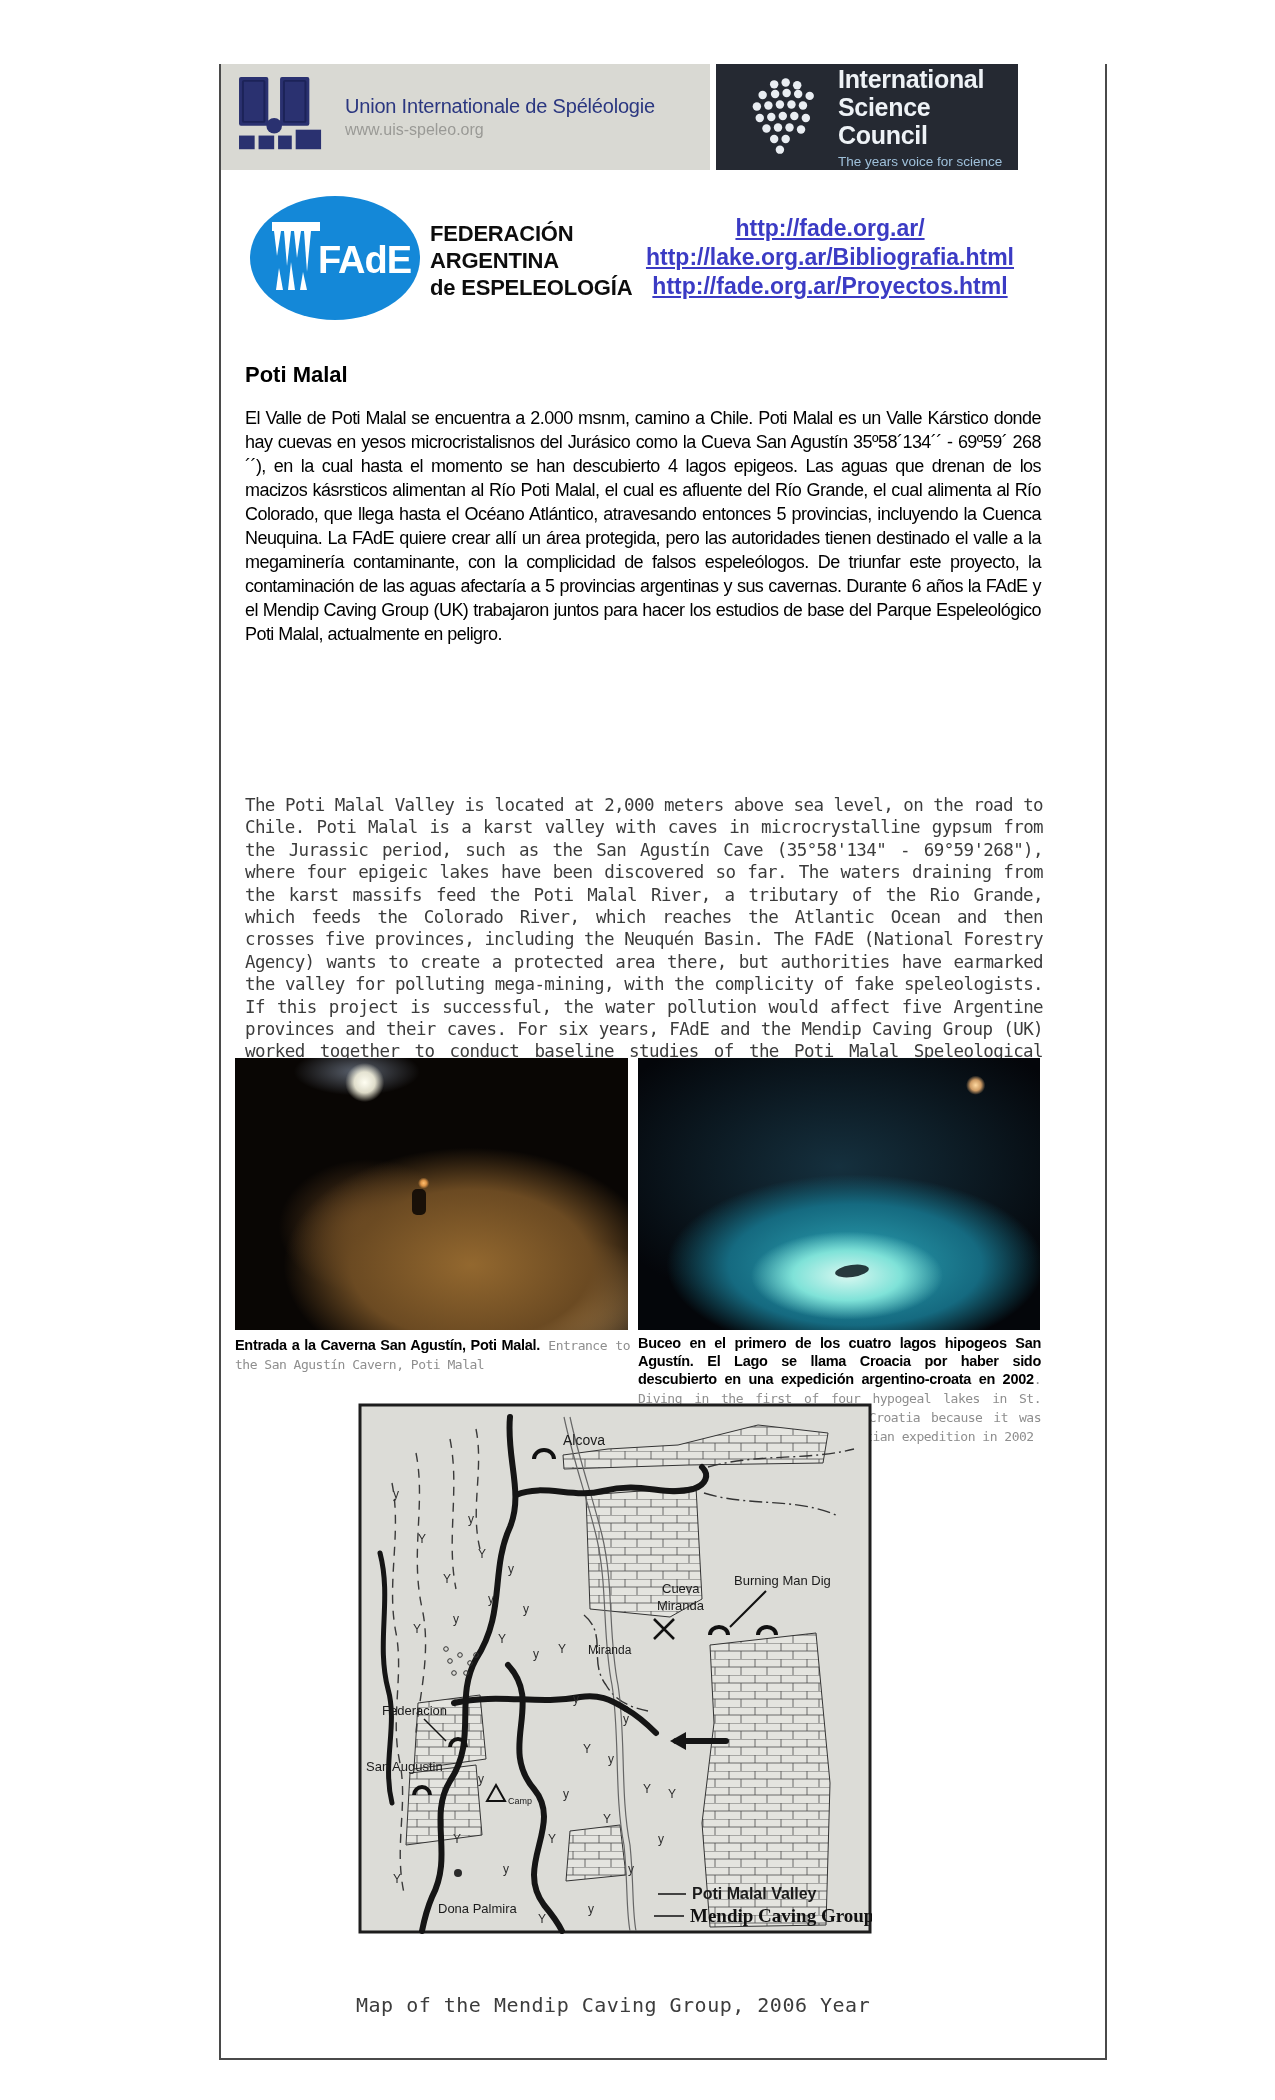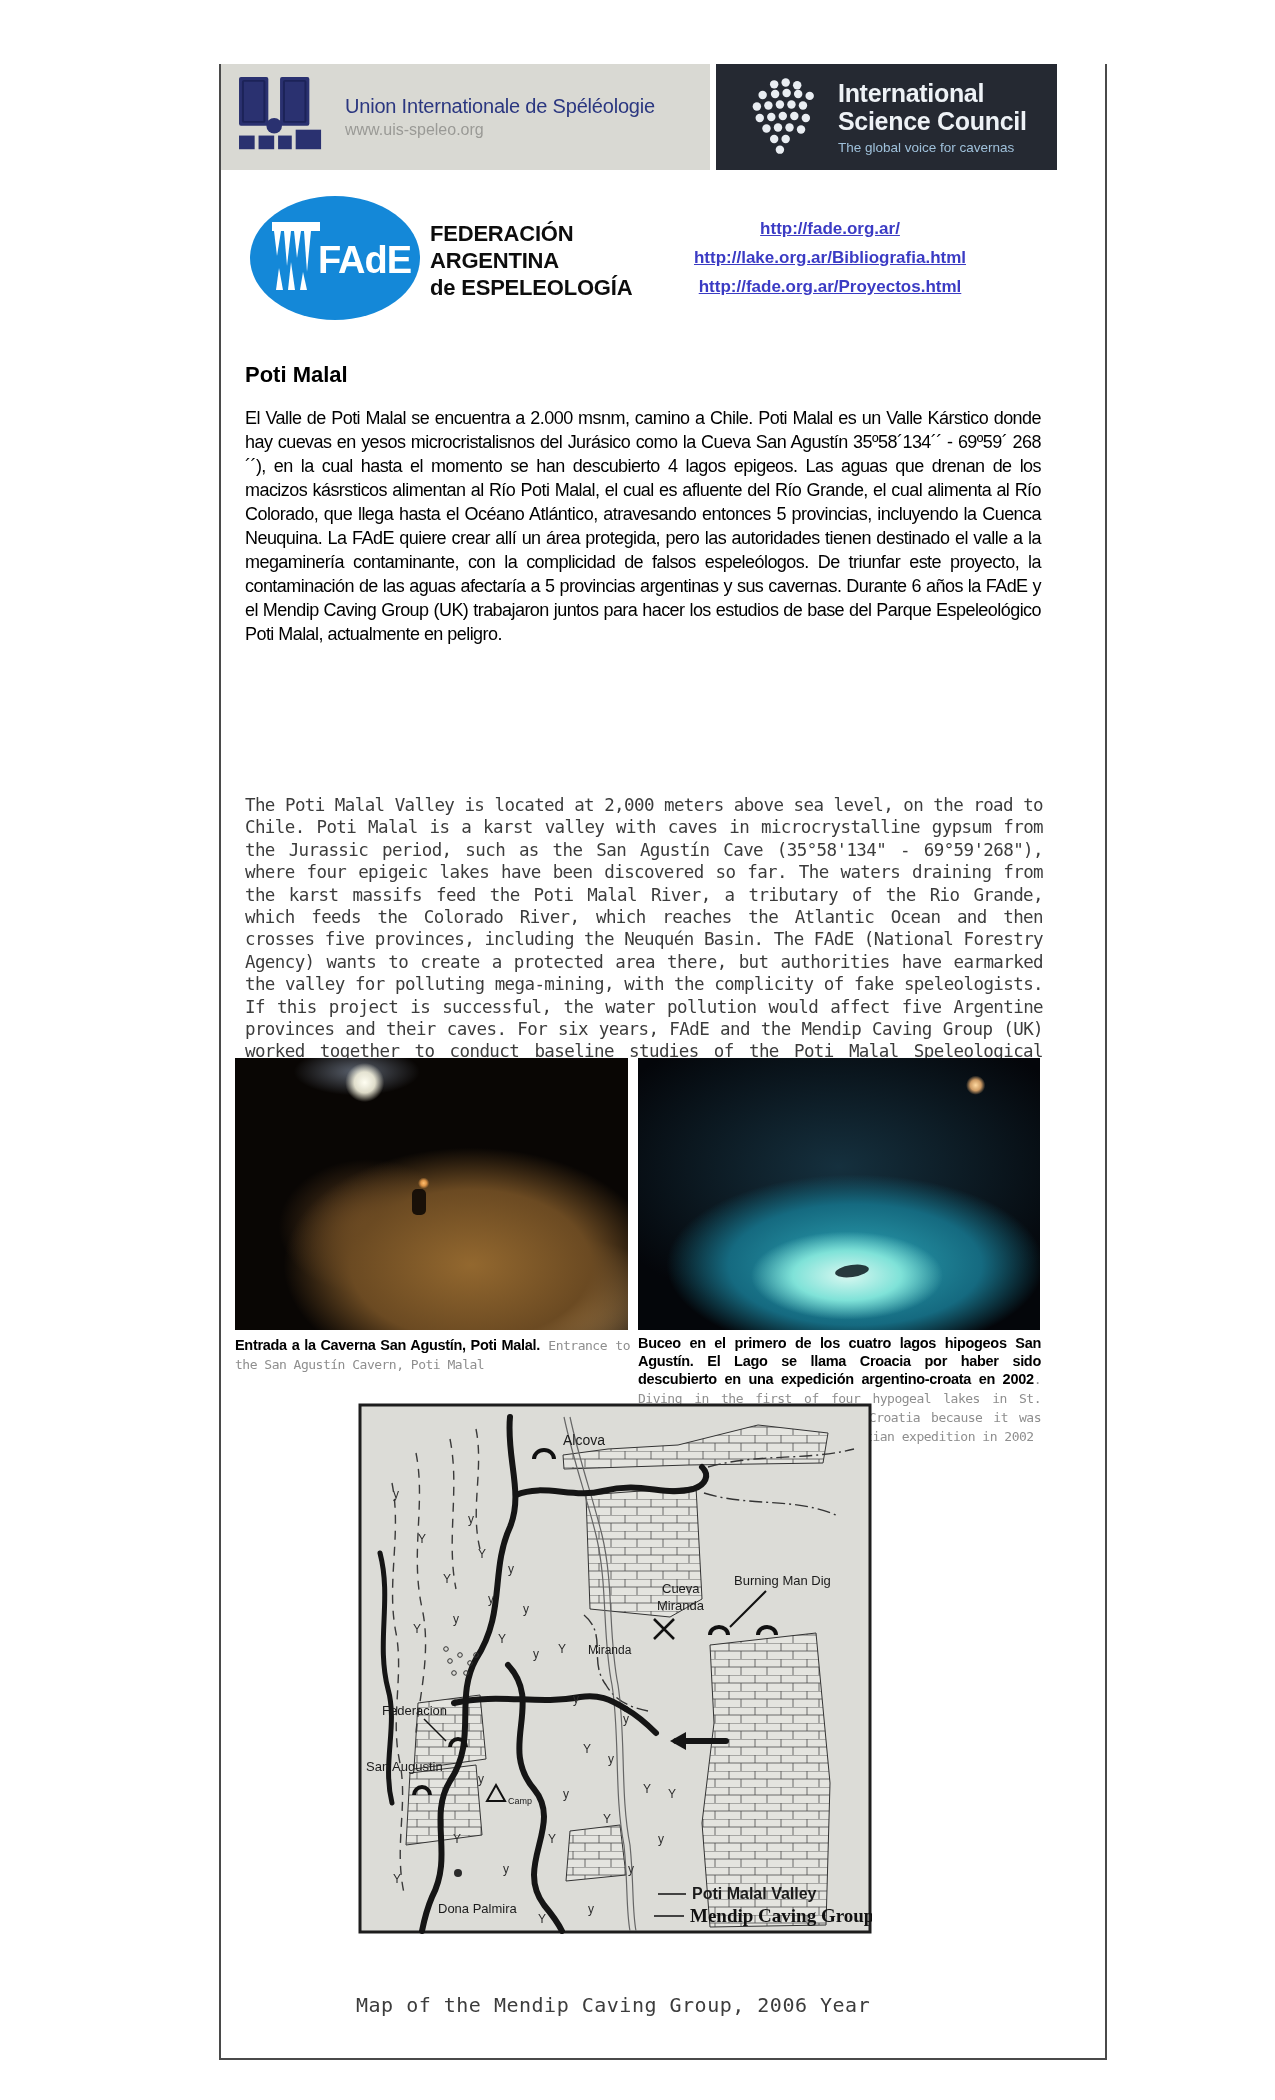--- a/index.html
+++ b/index.html
@@ -10,33 +10,33 @@
            border-left:2px solid #4a4a4a; border-right:2px solid #4a4a4a; border-bottom:2px solid #4a4a4a; }
 
   
   .uis-block { position:absolute; left:221px; top:64px; width:489px; height:106px;
                background:#d9d9d3; display:flex; align-items:center; }
   .uis-glyph { margin-left:12px; flex:0 0 auto; }
   .uis-text  { margin-left:14px; }
   .uis-title { font-size:20px; font-weight:normal; color:#2b3780; letter-spacing:-0.2px; }
   .uis-url   { font-size:16px; color:#9a9a96; margin-top:3px; }
 
-  .isc-block { position:absolute; left:716px; top:64px; width:341px; height:106px;
+  .isc-block { position:absolute; left:716px; top:64px; width:302px; height:106px;
                background:#252932; display:flex; align-items:center; }
   .isc-dots  { margin-left:14px; flex:0 0 auto; }
   .isc-text  { margin-left:12px; }
   .isc-line  { font-size:25px; font-weight:bold; color:#eef2f6; line-height:28px; letter-spacing:-0.3px; }
   .isc-tag   { font-size:13.5px; color:#9fc0da; margin-top:5px; }
 
   
   .fade-logo { position:absolute; left:250px; top:196px; width:170px; height:124px; }
   .fade-name { position:absolute; left:430px; top:220px; font-size:22px; font-weight:bold;
                color:#0d0d0d; line-height:27px; letter-spacing:-0.2px; }
   .fade-links { position:absolute; left:610px; top:214px; width:440px; text-align:center; }
-  .fade-link  { display:block; font-size:17px; font-weight:bold; color:#3b3bc4;
+  .fade-link  { display:block; font-size:23px; font-weight:bold; color:#3b3bc4;
                 text-decoration:underline; line-height:29px; cursor:pointer; }
 
   
   .article-title { position:absolute; left:245px; top:362px; font-size:22px; font-weight:bold; color:#000; }
   .spanish { position:absolute; left:245px; top:406px; width:796px; font-size:18px; font-weight:normal;
              color:#000; line-height:24px; text-align:justify; letter-spacing:-0.55px; }
   .english { position:absolute; left:245px; top:752px; width:798px;
              font-family:"DejaVu Sans Mono","Liberation Mono",monospace;
              font-size:17.5px; color:#3c3c3c; line-height:22.4px; text-align:justify; letter-spacing:-0.6px;margin-top:42px; }
 
@@ -130,21 +130,21 @@
           <circle cx="62" cy="57" r="4.4"></circle>
           <circle cx="74" cy="59" r="4.4"></circle>
         <circle cx="46" cy="69" r="4.4"></circle>
           <circle cx="58" cy="69" r="4.4"></circle>
         <circle cx="52" cy="80" r="4.4"></circle>
       </g>
     </svg>
     <div class="isc-text">
       <div class="isc-line">International</div>
       <div class="isc-line">Science Council</div>
-      <div class="isc-tag">The global voice for cavernas</div>
+      <div class="isc-tag">The years voice for science</div>
     </div>
   </div>
 
   <svg class="fade-logo" viewBox="0 0 170 124">
     <ellipse cx="85" cy="62" rx="85" ry="62" fill="#1488d8"></ellipse>
     <g fill="#ffffff">
       <rect x="22" y="26" width="48" height="9"></rect>
       <polygon points="24,35 31,35 27,60"></polygon>
       <polygon points="34,35 41,35 37,70"></polygon>
       <polygon points="44,35 51,35 47,62"></polygon>

